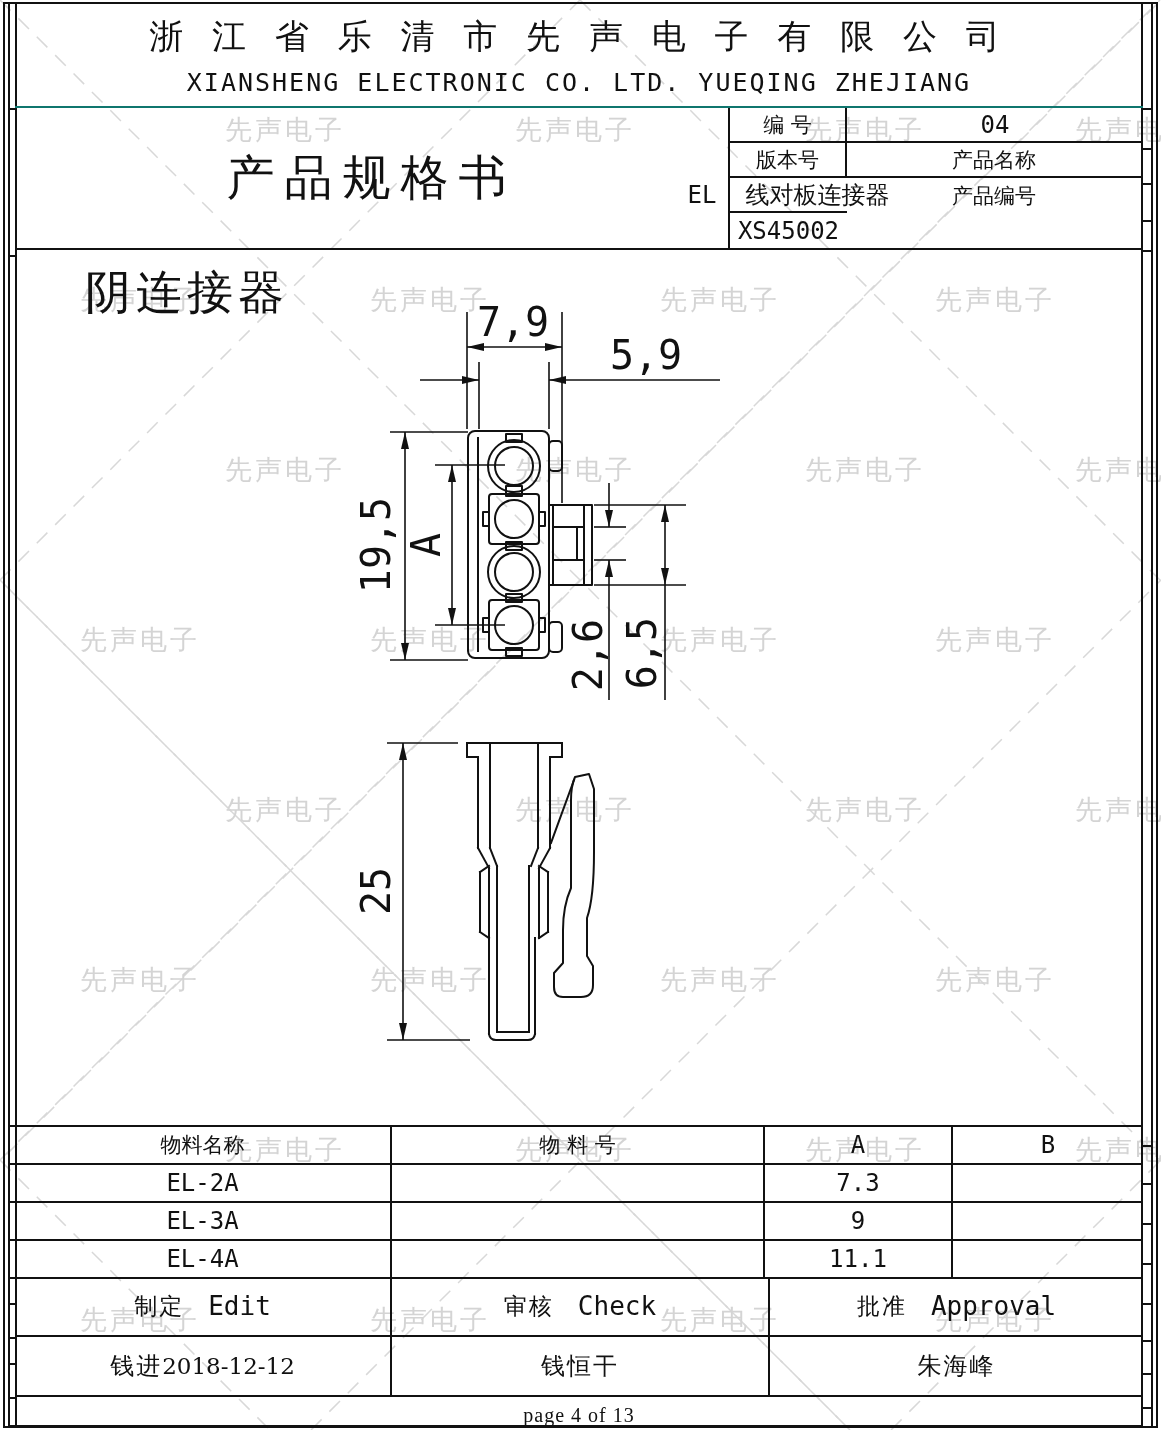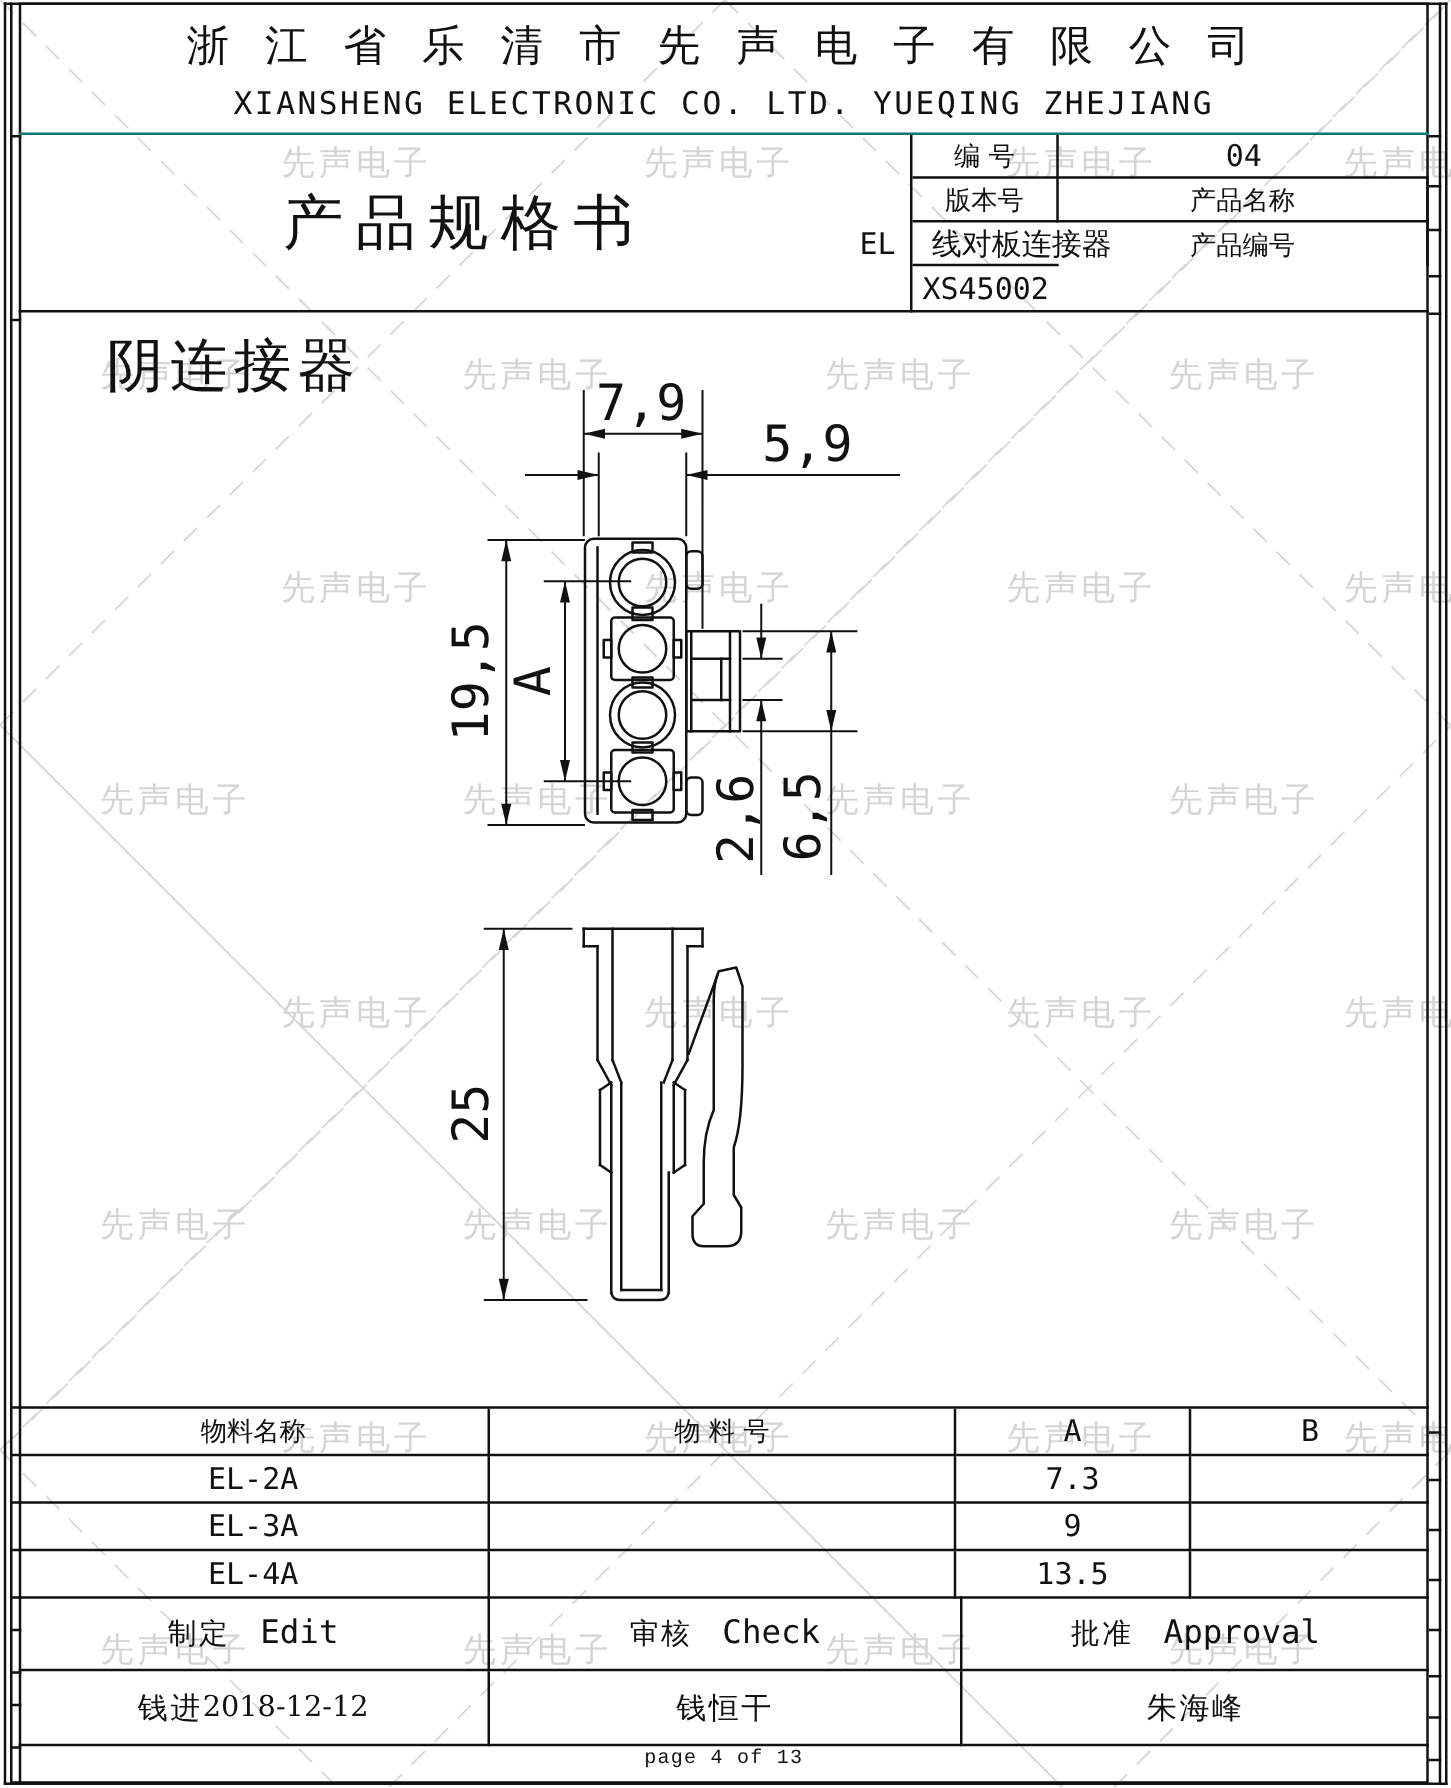--- a/index.html
+++ b/index.html
@@ -48,22 +48,22 @@
   
   .signoff{left:15px;top:1277px;width:1128px;height:120px;
       display:grid;grid-template-columns:377px 378px 373px;grid-template-rows:60px 60px;}
   .s-cell{display:flex;align-items:center;justify-content:center;border-bottom:2px solid #111;white-space:pre;}
   .s-cell.colsep{border-right:2px solid #111;}
   .s-cn{font-family:"DejaVu Serif","Liberation Serif",serif;font-size:23px;letter-spacing:2px;}
   .s-en{font-family:"DejaVu Sans Mono","Liberation Mono",monospace;font-size:26px;margin-left:24px;}
   .s-name{font-family:"DejaVu Serif","Liberation Serif",serif;font-size:24px;letter-spacing:2px;}
   .s-date{font-family:"DejaVu Serif","Liberation Serif",serif;font-size:23px;}
   
-  .footer{left:15px;top:1397px;width:1128px;height:30px;display:flex;align-items:flex-start;justify-content:center;
-      font-family:Liberation Mono, monospace;font-size:16px;letter-spacing:1px;}
+  .footer{left:15px;top:1397px;width:1128px;height:30px;display:flex;align-items:flex-end;justify-content:center;
+      font-family:Liberation Serif, serif;font-size:20px;letter-spacing:1px;}
 </style>
 </head>
 <body>
 
 <div class="page">
 
   <svg class="decor-svg" width="1161" height="1430">
     <g stroke="#d8d8d8" stroke-width="1.5" stroke-dasharray="15 11">
       <line x1="-580" y1="0" x2="850" y2="1430"></line>
       <line x1="0" y1="0" x2="1430" y2="1430"></line>
@@ -314,21 +314,21 @@
     <div class="m-cell m-cad colsep">7.3</div>
     <div class="m-cell m-cad"></div>
 
     <div class="m-cell m-cad colsep">EL-3A</div>
     <div class="m-cell m-cad colsep"></div>
     <div class="m-cell m-cad colsep">9</div>
     <div class="m-cell m-cad"></div>
 
     <div class="m-cell m-cad colsep">EL-4A</div>
     <div class="m-cell m-cad colsep"></div>
-    <div class="m-cell m-cad colsep">13.5</div>
+    <div class="m-cell m-cad colsep">11.1</div>
     <div class="m-cell m-cad"></div>
   </div>
 
   <div class="section signoff">
     <div class="s-cell colsep">
       <span class="s-cn">制定</span>
       <span class="s-en">Edit</span>
     </div>
     <div class="s-cell colsep">
       <span class="s-cn">审核</span>

